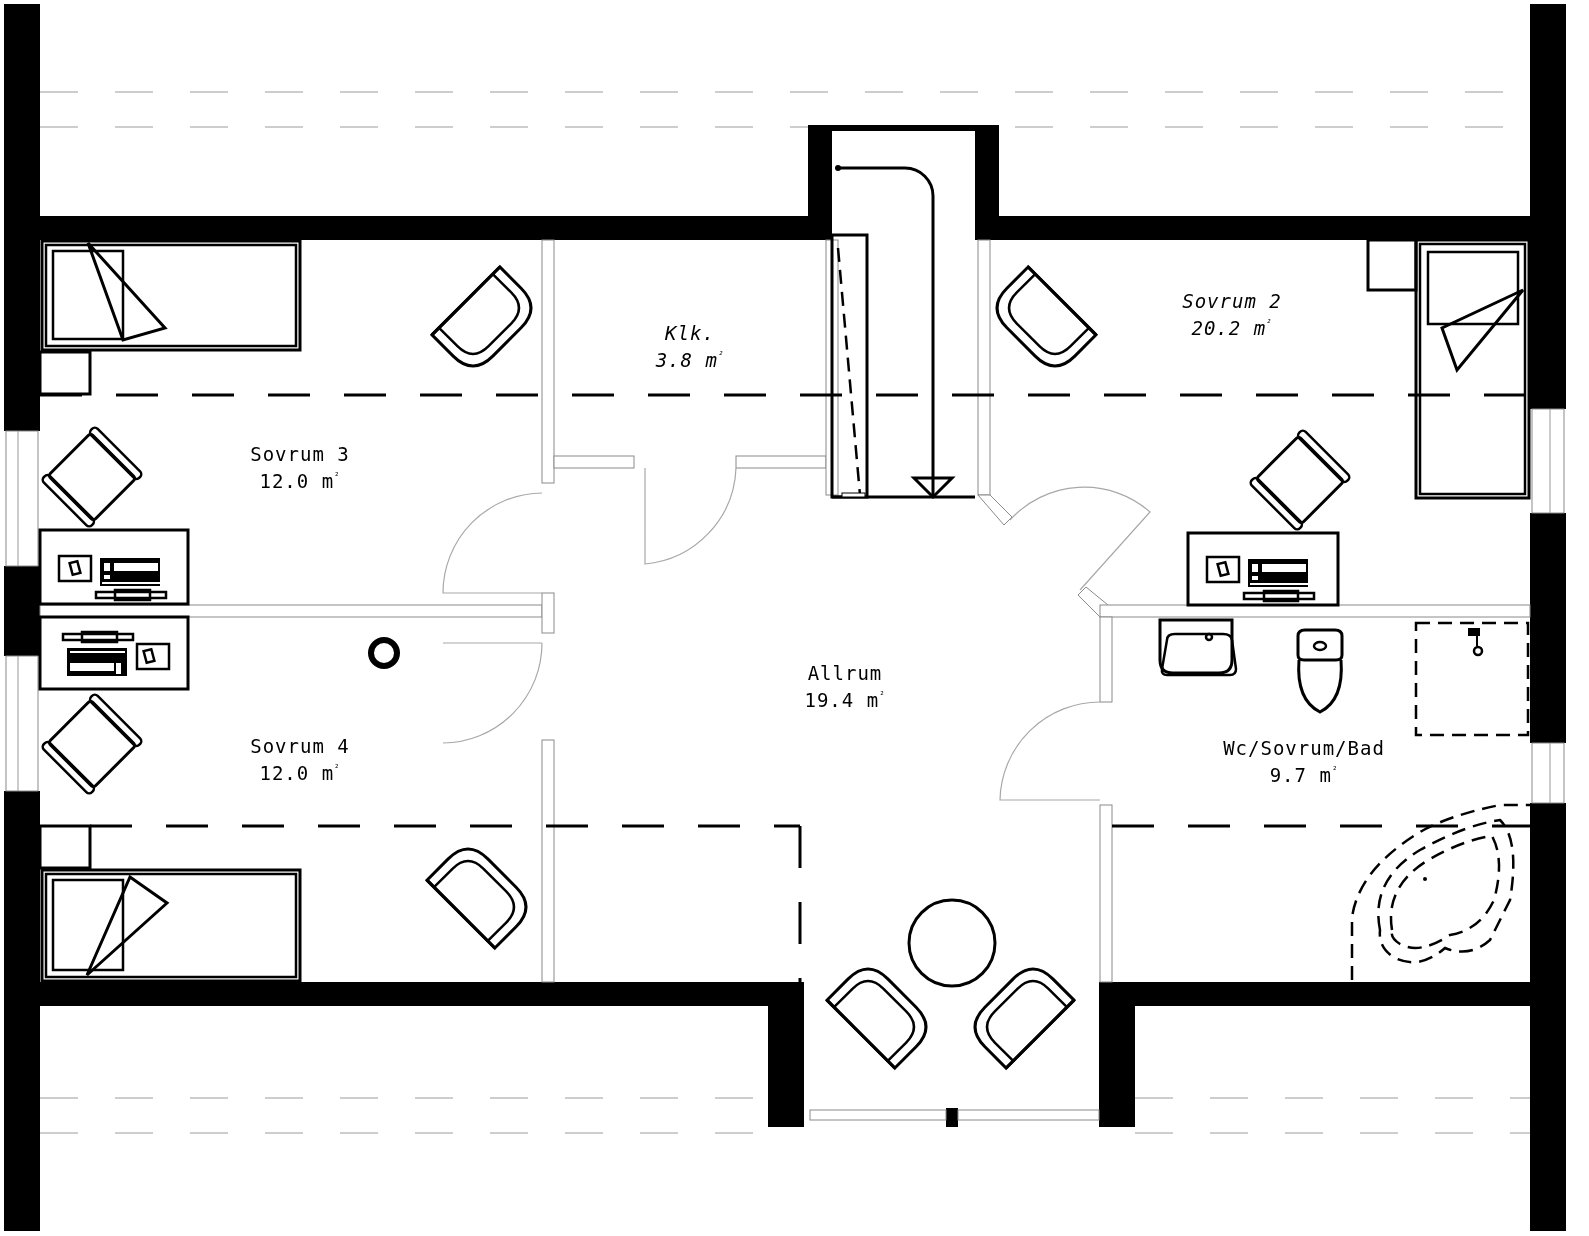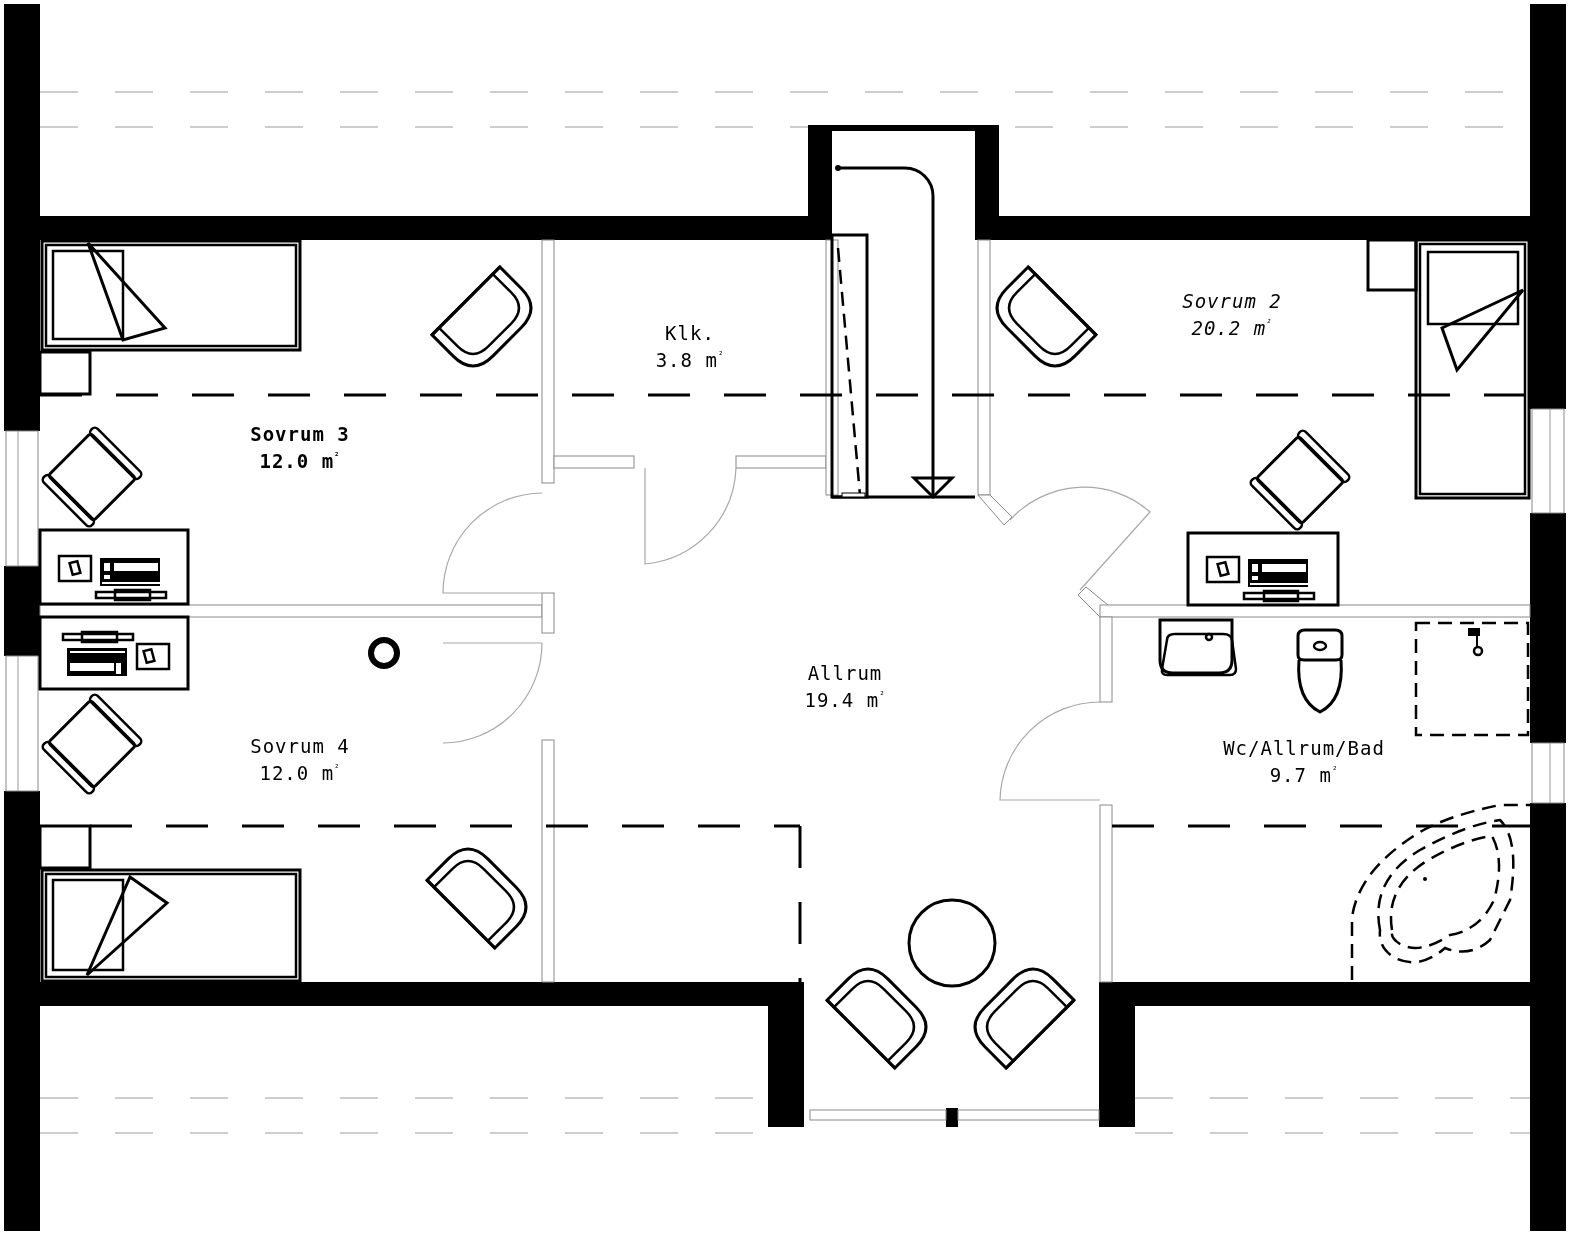--- a/index.html
+++ b/index.html
@@ -241,36 +241,36 @@
     <circle class="thin2" cx="1478" cy="651" r="4"></circle>
   </g>
   <g>
     <path class="hidden2" d="M1352 980 L1352 918 Q1358 870 1420 832 Q1450 815 1500 805 L1530 805" stroke-dasharray="16 9"></path>
     <path class="hidden2" d="M1380 930 Q1370 880 1420 850 Q1465 825 1500 820 Q1520 840 1510 900 Q1500 920 1490 940 Q1470 958 1445 948 Q1420 970 1395 958 Q1378 948 1380 930 Z" stroke-dasharray="14 8"></path>
     <path class="hidden2" d="M1392 930 Q1385 888 1425 862 Q1462 840 1492 836 Q1505 860 1494 900 Q1480 930 1450 935 Q1420 955 1400 944 Q1390 938 1392 930 Z" stroke-dasharray="12 8"></path>
     <circle cx="1425" cy="879" r="2" fill="#000"></circle>
   </g>
 </svg>
 
-<div class="label" style="left:690px; top:322px;">
+<div class="label" style="left:690px; top:322px;font-style:italic;">
   <div>Klk.</div>
   <div class="area"><span>3.8</span> <span>m</span><sup>²</sup></div>
 </div>
 <div class="label" style="left:1232px; top:290px;font-style:italic;">
   <div>Sovrum 2</div>
   <div class="area"><span>20.2</span> <span>m</span><sup>²</sup></div>
 </div>
-<div class="label" style="left:300px; top:423px;font-weight:bold;">
+<div class="label" style="left:300px; top:443px;">
   <div>Sovrum 3</div>
   <div class="area"><span>12.0</span> <span>m</span><sup>²</sup></div>
 </div>
 <div class="label" style="left:845px; top:662px;">
   <div>Allrum</div>
   <div class="area"><span>19.4</span> <span>m</span><sup>²</sup></div>
 </div>
 <div class="label" style="left:300px; top:735px;">
   <div>Sovrum 4</div>
   <div class="area"><span>12.0</span> <span>m</span><sup>²</sup></div>
 </div>
 <div class="label" style="left:1304px; top:737px;">
-  <div>Wc/Allrum/Bad</div>
+  <div>Wc/Sovrum/Bad</div>
   <div class="area"><span>9.7</span> <span>m</span><sup>²</sup></div>
 </div>
 
 </body></html>

